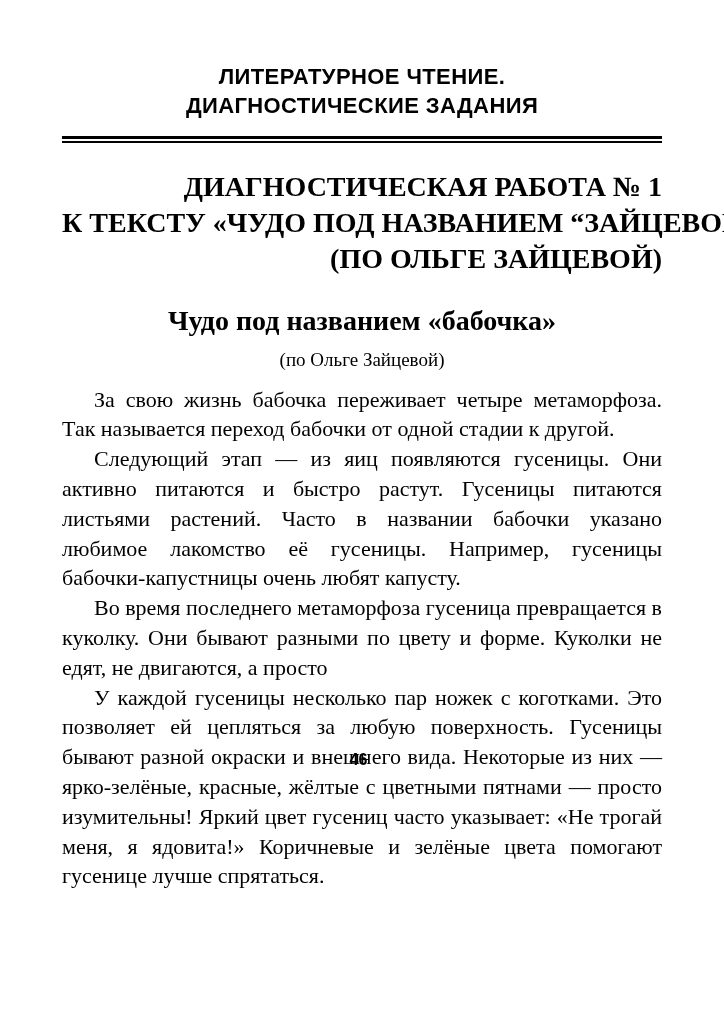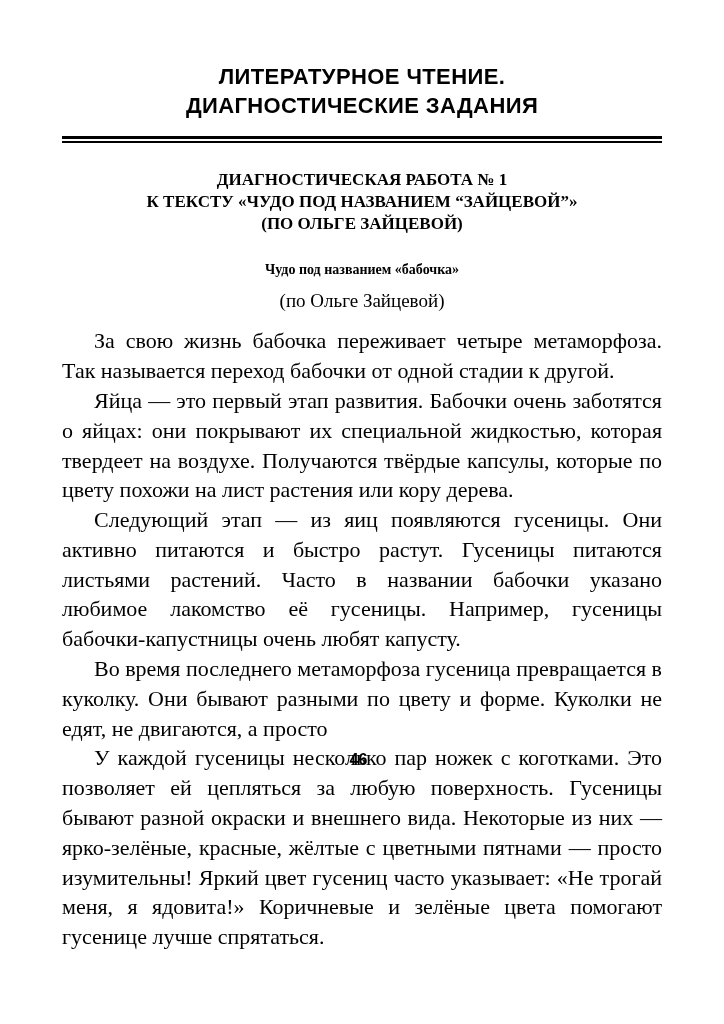--- a/index.html
+++ b/index.html
@@ -43,34 +43,34 @@
     background: #000;
   }
   .rule-double .gap {
     height: 2px;
   }
   .rule-double .thin {
     height: 2px;
     background: #000;
   }
   .work-heading {
-    text-align: center;
+    text-align: right;
     font-weight: bold;
-    font-size: 17px;
+    font-size: 28px;
     line-height: 1.28;
     margin: 26px 0 0 0;
   }
   .work-heading .line {
     display: block;
     white-space: nowrap;
   }
   .text-title {
     text-align: center;
     font-weight: bold;
-    font-size: 14px;
+    font-size: 28px;
     margin: 28px 0 0 0;
   }
   .text-author {
     text-align: center;
     font-size: 19px;
     margin: 12px 0 0 0;
   }
   .text-author .it {
   }
   .body-text {
@@ -117,21 +117,20 @@
     <span class="line">К ТЕКСТУ «ЧУДО ПОД НАЗВАНИЕМ “ЗАЙЦЕВОЙ”»</span>
     <span class="line">(ПО ОЛЬГЕ ЗАЙЦЕВОЙ)</span>
   </div>
 
   <div class="text-title">Чудо под названием «бабочка»</div>
 
   <div class="text-author"><span>(</span><span class="it">по Ольге Зайцевой</span><span>)</span></div>
 
   <div class="body-text">
     <p>За свою жизнь бабочка переживает четыре метаморфоза. Так называется переход бабочки от одной стадии к другой.</p>
-    <p>Яйца — это первый этап развития. Бабочки очень заботятся о яйцах: они покрывают их специальной жидкостью, которая твердеет на воздухе. Получаются твёрдые капсулы, которые по цвету похожи на лист растения или кору дерева.</p>
     <p>Следующий этап — из яиц появляются гусеницы. Они активно питаются и быстро растут. Гусеницы питаются листьями растений. Часто в названии бабочки указано любимое лакомство её гусеницы. Например, гусеницы бабочки-капустницы очень любят капусту.</p>
     <p>Во время последнего метаморфоза гусеница превращается в куколку. Они бывают разными по цвету и форме. Куколки не едят, не двигаются, а просто</p>
     <p>У каждой гусеницы несколько пар ножек с коготками. Это позволяет ей цепляться за любую поверхность. Гусеницы бывают разной окраски и внешнего вида. Некоторые из них — ярко-зелёные, красные, жёлтые с цветными пятнами — просто изумительны! Яркий цвет гусениц часто указывает: «Не трогай меня, я ядовита!» Коричневые и зелёные цвета помогают гусенице лучше спрятаться.</p>
   </div>
 
   <div class="page-number">46</div>
 
 </div>
 
 </body></html>

